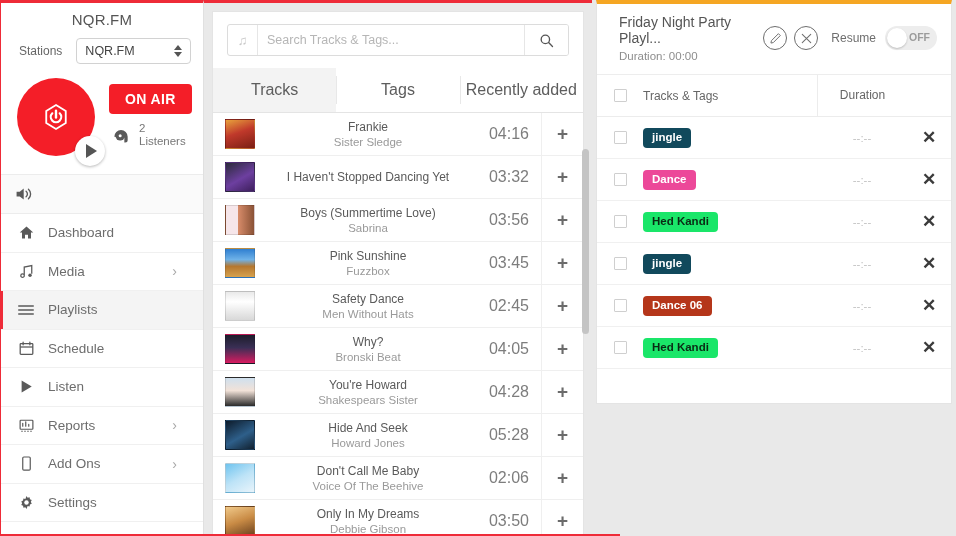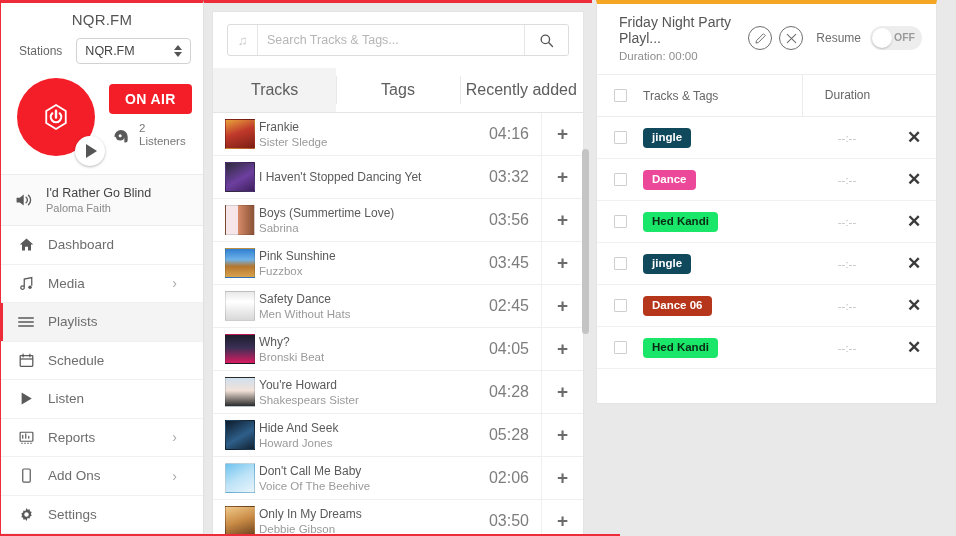--- a/index.html
+++ b/index.html
@@ -195,21 +195,21 @@
     height: 43px;
     border-bottom: 1px solid #efefef;
     padding-left: 12px;
   }
   .thumb {
     width: 30px; height: 30px; flex: none;
     background: #333;
     background-size: cover;
     border: 1px solid rgba(0,0,0,.12);
   }
-  .t-meta { flex: 1; padding-left: 4px; min-width: 0; }
+  .t-meta { flex: 1; padding-left: 4px; min-width: 0; text-align: center; }
   .t-title { font-size: 12px; color: #5a5a5a; white-space: nowrap; overflow: hidden; text-overflow: ellipsis; }
   .t-artist { font-size: 11.5px; color: #9a9a9a; margin-top: 2px; }
   .t-dur { font-size: 16px; color: #7d7d7d; width: 64px; text-align: center; flex: none; }
   .t-add {
     width: 42px; flex: none; text-align: center;
     font-size: 19px; color: #6b6b6b;
     border-left: 1px solid #efefef;
     line-height: 42px; height: 42px;
     cursor: pointer; font-weight: bold;
   }
@@ -217,21 +217,21 @@
     position: absolute; right: 3px; top: 146px;
     width: 7px; height: 185px;
     background: #c4c4c4; border-radius: 4px;
   }
 
   
   .right {
     flex: 1; height: 536px;
     background: #e9e9e9;
     position: relative;
-    padding: 0 19px 0 4px;
+    padding: 0 4px 0 4px;
   }
   .right-card {
     background: #fff;
     border-top: 4px solid #f5a623;
     height: 404px;
     border-left: 1px solid #e4e4e4;
     border-right: 1px solid #e4e4e4;
     border-bottom: 1px solid #e4e4e4;
     display: flex; flex-direction: column;
   }
@@ -346,24 +346,20 @@
         </div>
       </div>
     </div>
 
     <div class="nowplaying">
       <svg width="19" height="16" viewBox="0 0 24 20">
         <path d="M2 7 h4 L11 3 v14 L6 13 H2 Z" fill="#5a5a5a"></path>
         <path d="M14 6.5 a4.5 4.5 0 0 1 0 7" fill="none" stroke="#5a5a5a" stroke-width="1.7" stroke-linecap="round"></path>
         <path d="M17 4 a8 8 0 0 1 0 12" fill="none" stroke="#5a5a5a" stroke-width="1.7" stroke-linecap="round"></path>
       </svg>
-      <div class="np-text">
-        <div class="t">I'd Rather Go Blind</div>
-        <div class="a">Paloma Faith</div>
-      </div>
     </div>
 
     <div id="nav-list">
         <div class="nav-item">
           <span class="nav-ico">
             <svg width="15" height="15" viewBox="0 0 20 20">
               <path d="M10 2 L19 10 H16 V18 H12 V13 H8 V18 H4 V10 H1 Z" fill="#5a5a5a"></path>
             </svg>
           </span>
           <span class="nav-label">Dashboard</span>

